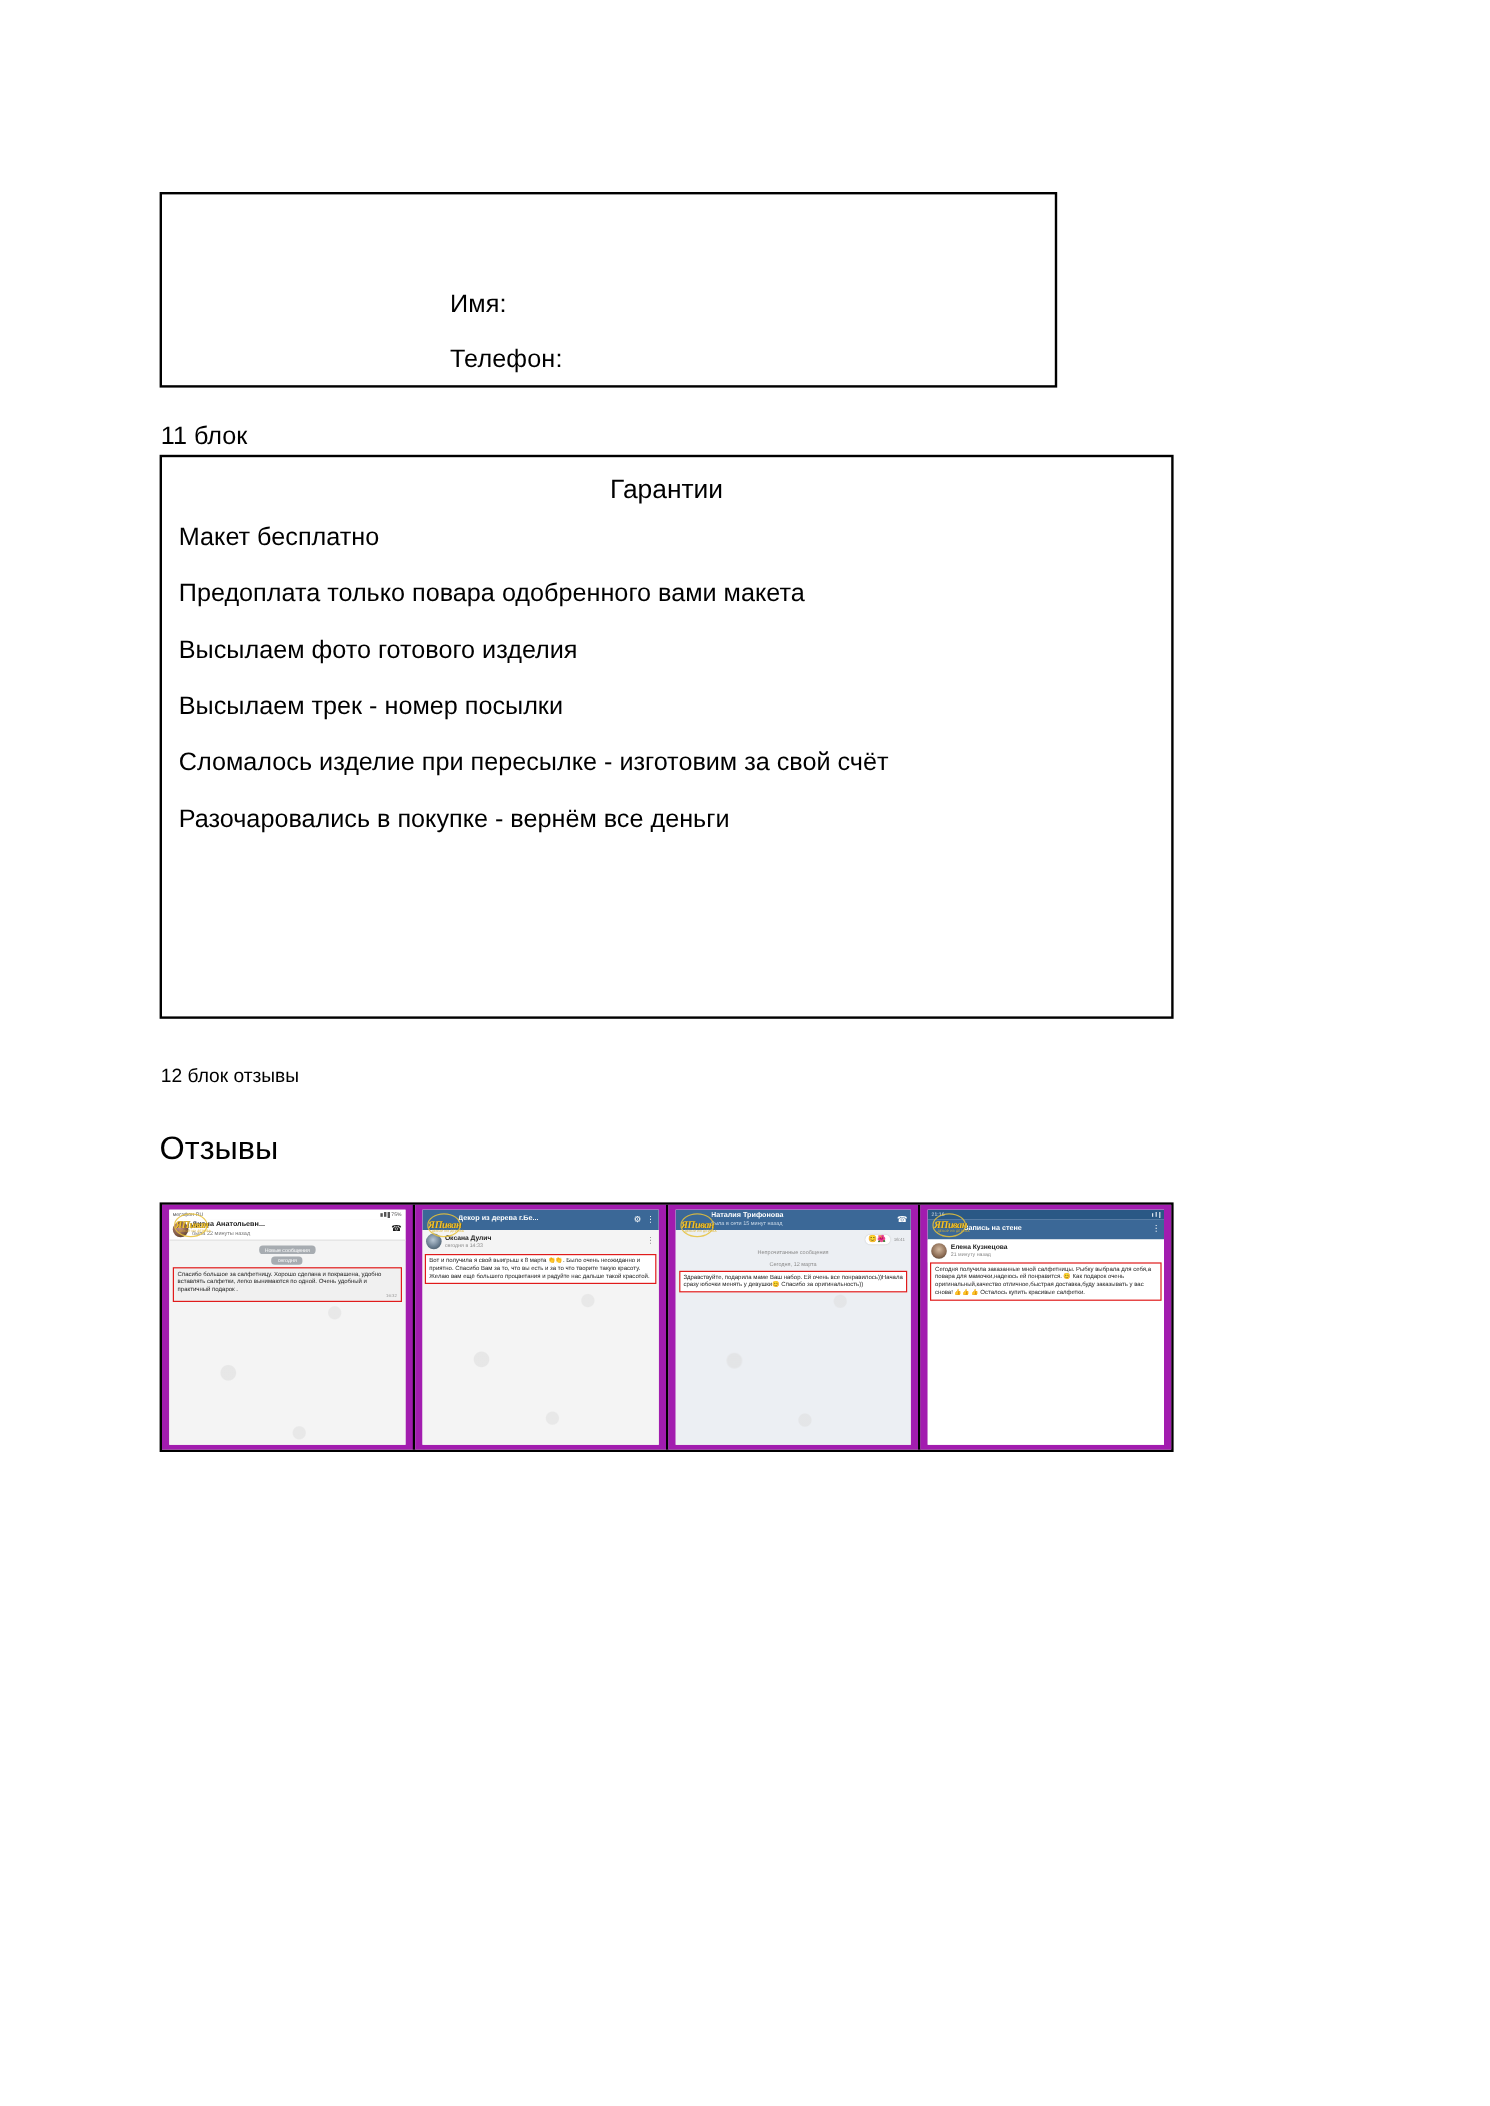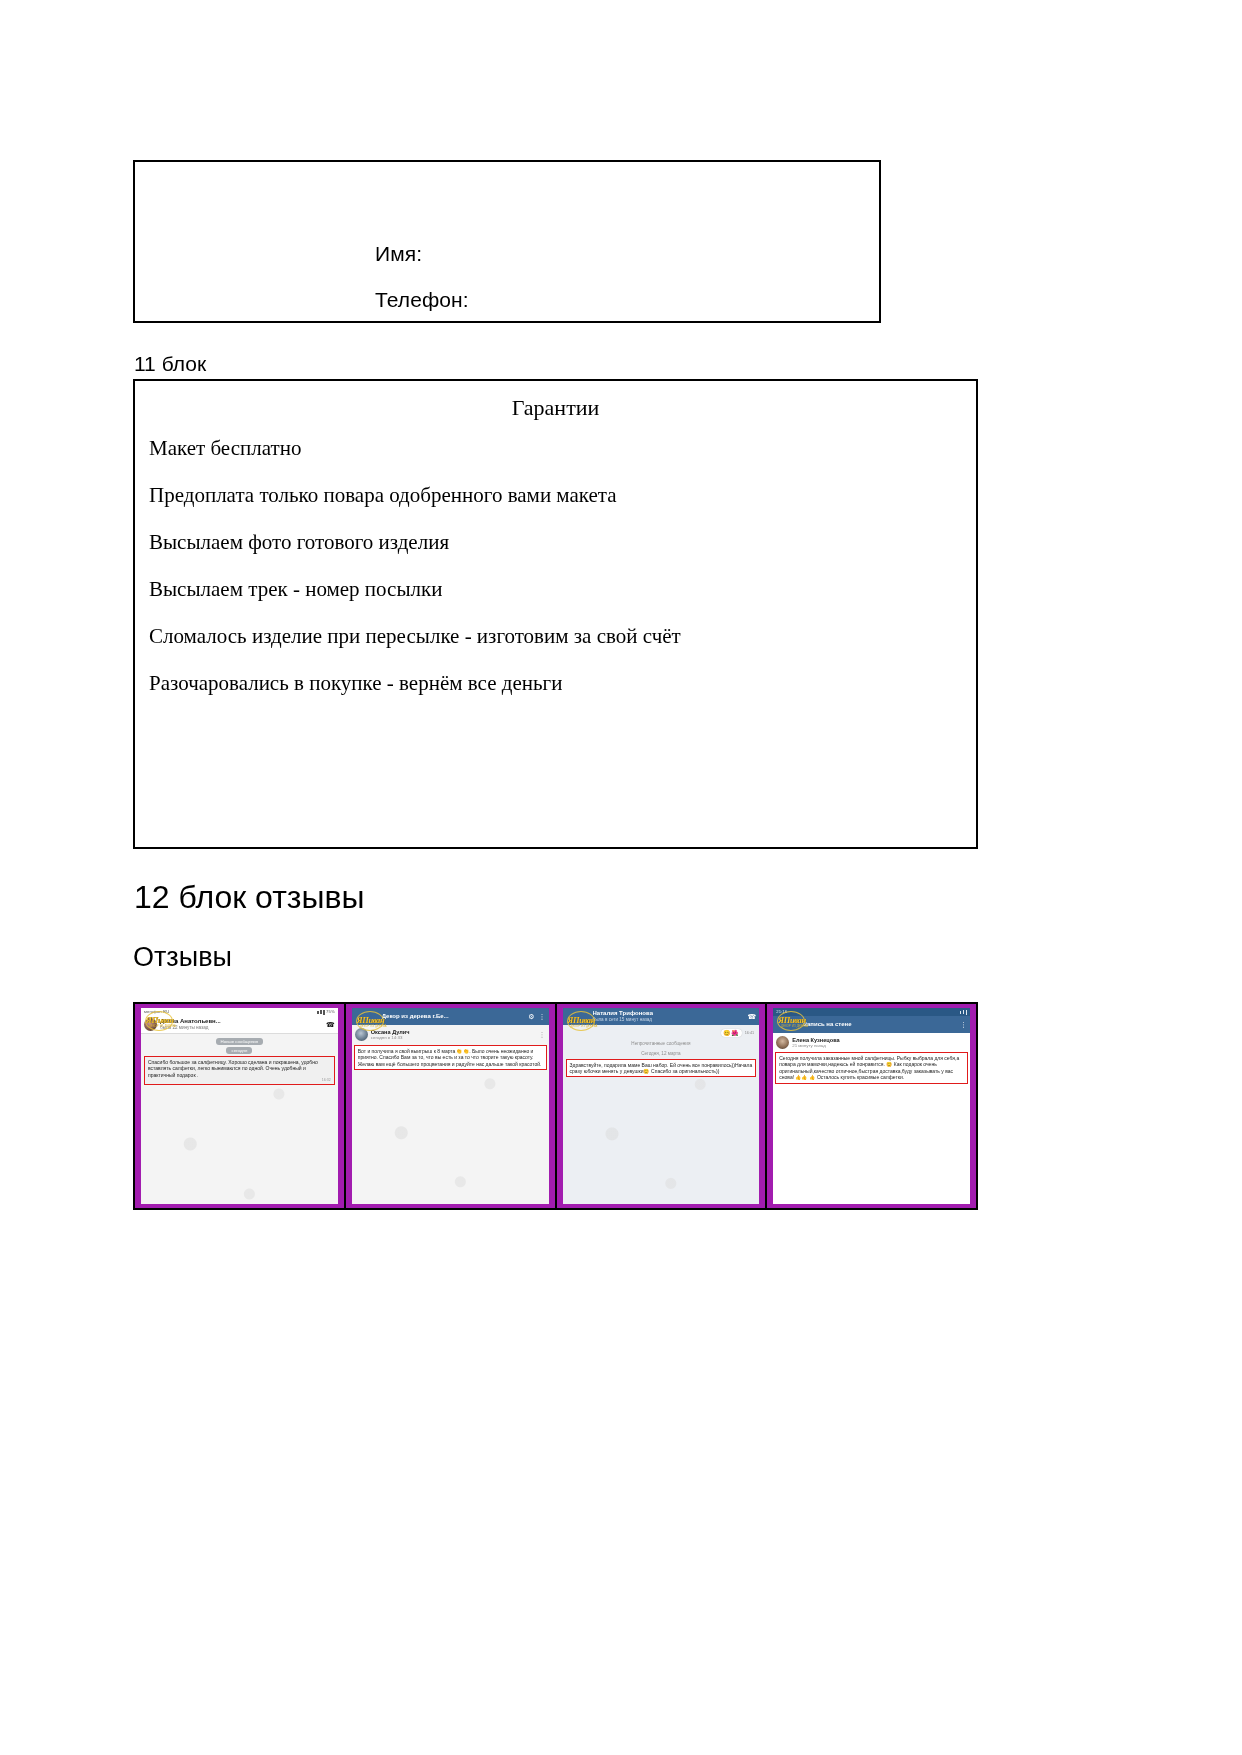--- a/index.html
+++ b/index.html
@@ -53,29 +53,28 @@
 
   
   .caption {
     position: absolute;
     font-size: 21px;
     line-height: 25px;
     color: #000;
     white-space: nowrap;
   }
   #caption-block-11 { left: 134px; top: 327px; text-align: center; }
-  #caption-block-12 { left: 134px; top: 861px; font-size: 32px; }
+  #caption-block-12 { left: 134px; top: 861px; font-size: 16px; }
 
   
   #guarantees-box {
     left: 133px;
     top: 355px;
     width: 845px;
     height: 470px;
-    font-family: Liberation Serif, serif;
   }
   #guarantees-title {
     position: absolute;
     top: 14px;
     left: 0;
     width: 100%;
     text-align: center;
     font-size: 22px;
     line-height: 26px;
     color: #000;

